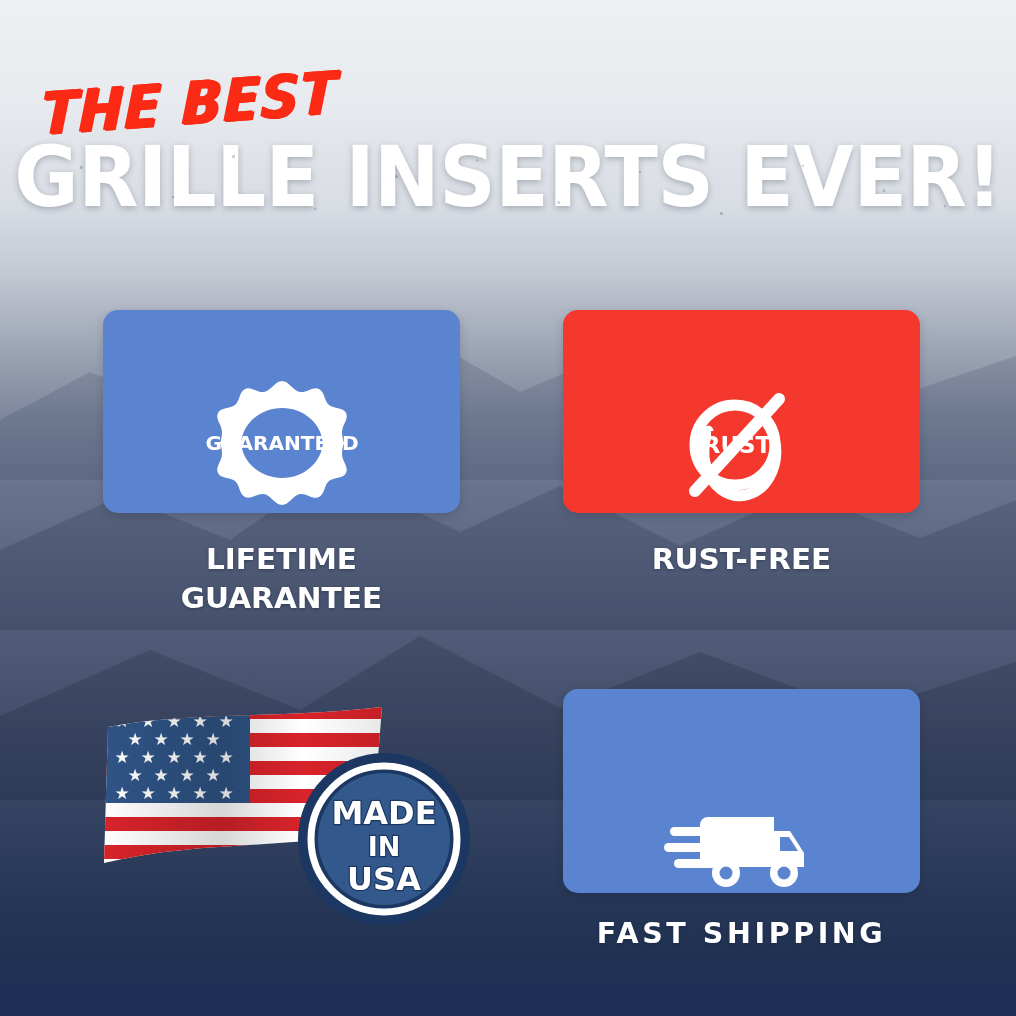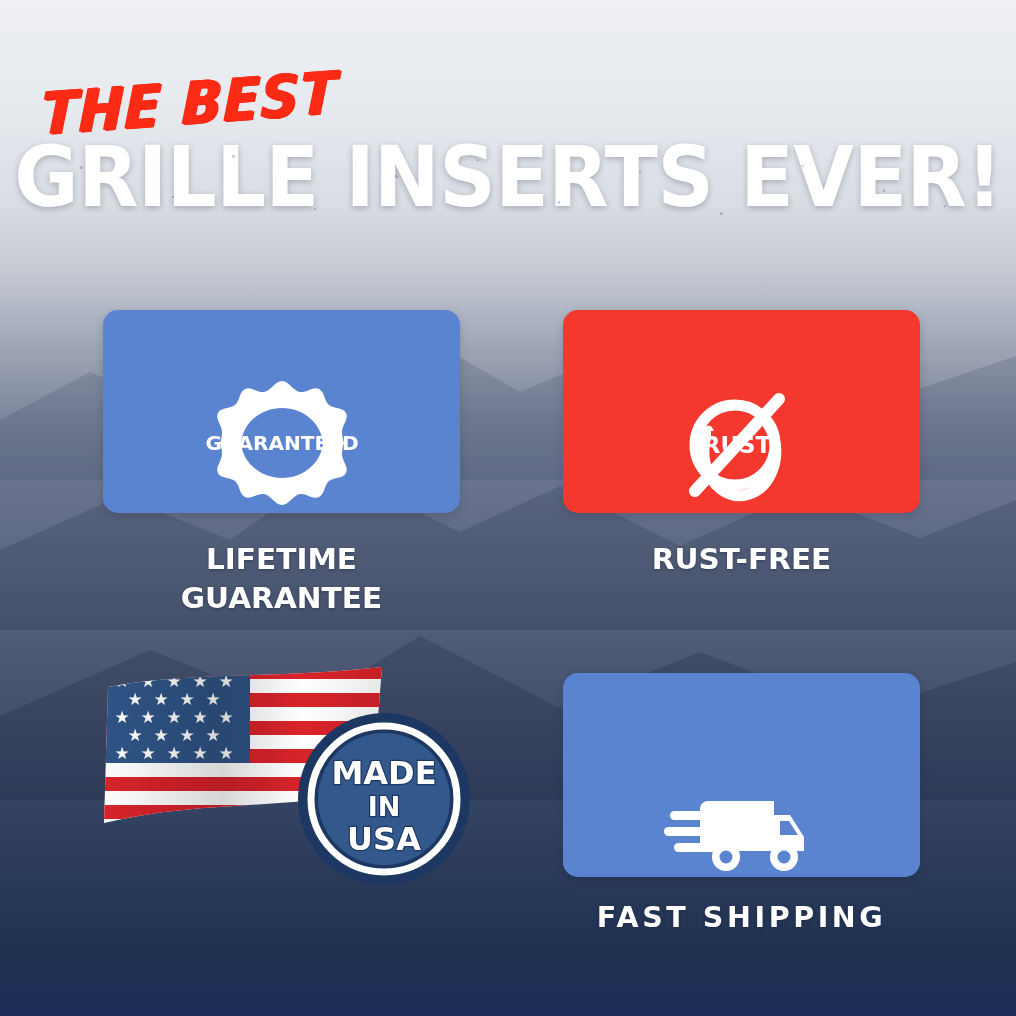--- a/index.html
+++ b/index.html
@@ -94,23 +94,23 @@
 
   
   #tile-guarantee{left:103px;top:310px;width:357px;}
   #tile-guarantee .card{width:357px;height:203px;background:#5b84d0;}
   #tile-guarantee .caption{margin-top:27px;width:357px;}
   
   #tile-rustfree{left:563px;top:310px;width:357px;}
   #tile-rustfree .card{width:357px;height:203px;background:#f5382e;}
   #tile-rustfree .caption{margin-top:27px;width:357px;}
   
-  #tile-usa{left:100px;top:665px;width:372px;height:215px;}
-  
-  #tile-shipping{left:563px;top:673px;width:357px;}
+  #tile-usa{left:100px;top:705px;width:372px;height:215px;}
+  
+  #tile-shipping{left:563px;top:689px;width:357px;}
   #tile-shipping .card{width:357px;height:204px;background:#5b84d0;}
   #tile-shipping .caption{margin-top:22px;width:357px;}
 
   .icon-svg{display:block;}
 
   
   #tile-usa .flag{position:absolute;left:0;top:0;}
   #tile-usa .seal{position:absolute;left:196px;top:46px;}
 </style>
 </head>

